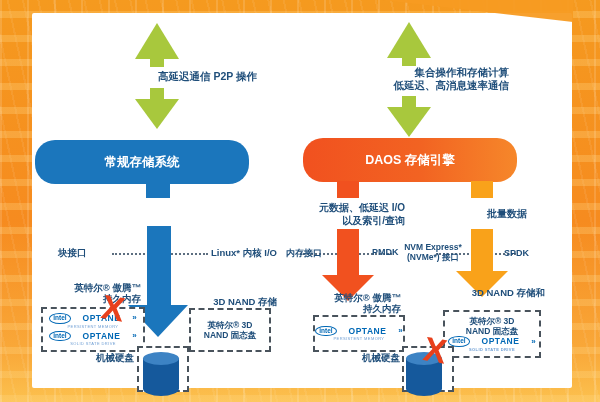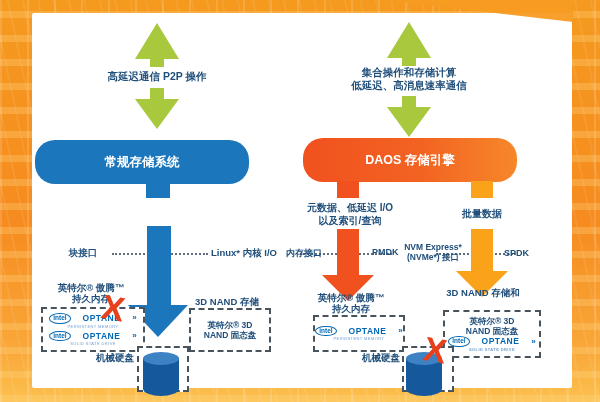--- a/index.html
+++ b/index.html
@@ -15,21 +15,21 @@
       repeating-linear-gradient(90deg, rgba(255,255,255,.14) 0 2px, rgba(255,255,255,0) 2px 27px),
       repeating-linear-gradient(0deg, rgba(255,214,130,.30) 0 7px, rgba(255,214,130,0) 7px 24px),
       repeating-linear-gradient(78deg, rgba(255,255,255,.07) 0 2px, rgba(255,255,255,0) 2px 15px),
       linear-gradient(180deg,#f59a1f 0%,#f68b1f 55%,#f9a93a 88%,#fcc14f 100%);
   }
   #panel{position:absolute;left:32px;top:13px;width:540px;height:375px;background:var(--panel);border-radius:2px}
   #bgwedge{position:absolute;left:383px;top:0;width:190px;height:22px;background:#f79b22;clip-path:polygon(0 0,100% 0,100% 100%);opacity:.95}
 
   
   .t{position:absolute;color:var(--navy);font-weight:bold;z-index:3}
-  .tc{text-align:center}
+  .tc{text-align:right}
 
   
   .tri,.stem{position:absolute;z-index:2}
   .tri{width:0;height:0}
   
   #lupt{left:135px;top:23px;border-left:22px solid transparent;border-right:22px solid transparent;border-bottom:36px solid var(--green)}
   #lups{left:150px;top:57px;width:14px;height:10px;background:var(--green)}
   #ldns{left:150px;top:88px;width:14px;height:12px;background:var(--green)}
   #ldnt{left:135px;top:99px;border-left:22px solid transparent;border-right:22px solid transparent;border-top:30px solid var(--green)}
   #rupt{left:387px;top:22px;border-left:22px solid transparent;border-right:22px solid transparent;border-bottom:36px solid var(--green)}
@@ -55,21 +55,21 @@
   #lhead{left:128px;top:305px;border-left:30px solid transparent;border-right:30px solid transparent;border-top:32px solid var(--blue)}
   #rredshaft{left:337px;top:229px;width:22px;height:46px;background:var(--ro)}
   #rredhead{left:322px;top:275px;border-left:26px solid transparent;border-right:26px solid transparent;border-top:26px solid var(--ro)}
   #ryshaft{left:471px;top:229px;width:22px;height:42px;background:var(--yo)}
   #ryhead{left:456px;top:271px;border-left:26px solid transparent;border-right:26px solid transparent;border-top:26px solid var(--yo)}
 
   .dline{position:absolute;height:0;border-top:2px dotted #5c6e80;z-index:1}
   #lifline{left:112px;top:253px;width:96px}
   #rmemline{left:300px;top:253px;width:92px}
   #rnvmline{left:436px;top:253px;width:80px}
-  #liflabel{left:58px;top:247px;width:50px;font-size:9.5px;text-align:center}
+  #liflabel{left:58px;top:247px;width:50px;font-size:9.5px;text-align:left}
   #lifvalue{left:211px;top:247px;width:92px;font-size:9.5px}
   #rmemlbl{left:280px;top:247px;width:42px;font-size:9px;text-align:right}
   #rmemval{left:372px;top:247px;font-size:9px}
   #rnvmlbl{left:404px;top:242px;width:58px;font-size:8.5px;line-height:10px;text-align:center}
   #rspdk{left:504px;top:248px;font-size:9px}
 
   #lpmemlbl{left:41px;top:282px;width:100px;font-size:9.5px;line-height:11px}
   #lnandlbl{left:177px;top:296px;width:100px;font-size:9.5px}
   #rpmemlbl{left:301px;top:292px;width:100px;font-size:9.5px;line-height:11px}
   #rnandlbl{left:421px;top:287px;width:124px;font-size:9.5px;line-height:11px}

